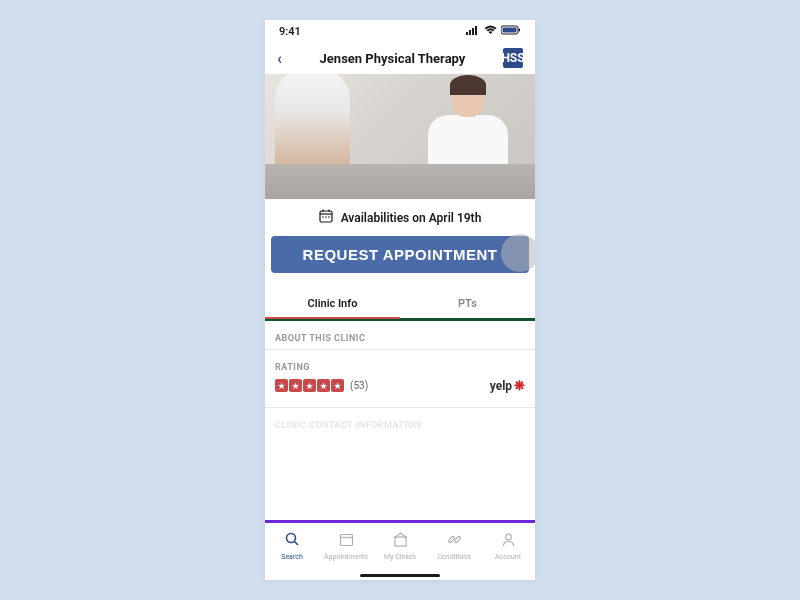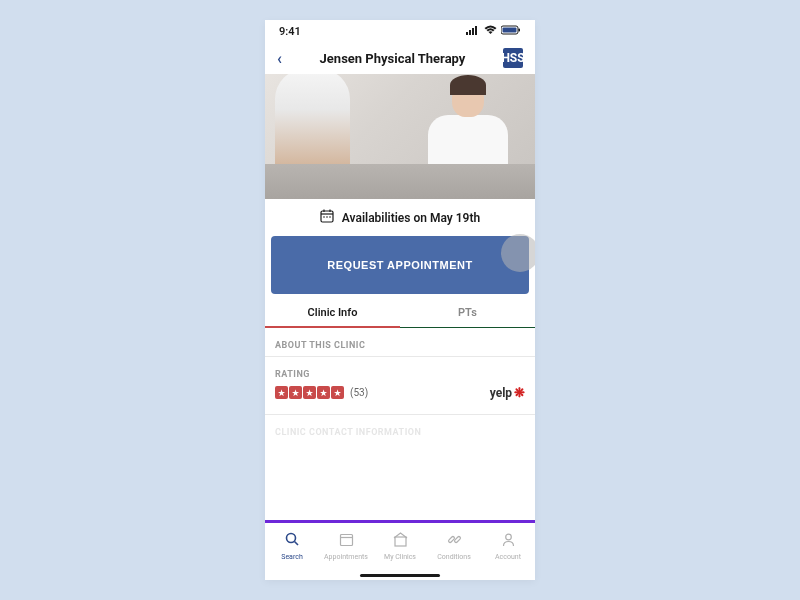--- a/index.html
+++ b/index.html
@@ -86,40 +86,40 @@
     gap: 8px; padding: 10px 12px; font-size: 12px; font-weight: 600;
     color: #1a1a1a;
   }
   .cal-icon { font-size: 14px; }
   .cta {
     margin: 0 6px;
     background: #4a6ba8;
     color: #fff;
     border: none;
     border-radius: 4px;
-    font-size: 11px;
+    font-size: 15px;
     font-weight: 600;
     letter-spacing: 0.5px;
-    padding: 23px 0;
+    padding: 10px 0;
     text-align: center;
     position: relative;
   }
   .touch-dot {
     position: absolute;
     right: -10px;
     top: -2px;
     width: 38px;
     height: 38px;
     background: rgba(180,180,180,0.55);
     border-radius: 50%;
   }
   .tabs {
     display: flex;
-    margin-top: 4px;
-    border-bottom: 1px solid #14532d;
+    margin-top: 16px;
+    border-bottom: 3px solid #14532d;
   }
   .tab {
     flex: 1;
     text-align: center;
     padding: 8px 0;
     font-size: 11px;
     font-weight: 600;
     color: #888;
     position: relative;
   }
@@ -239,21 +239,21 @@
       <svg width="14" height="14" viewBox="0 0 14 14">
           <rect x="1" y="2" width="12" height="11" rx="1.5" fill="none" stroke="#1a1a1a" stroke-width="1.2"></rect>
           <line x1="1" y1="5" x2="13" y2="5" stroke="#1a1a1a" stroke-width="1.2"></line>
           <line x1="4" y1="0.5" x2="4" y2="3" stroke="#1a1a1a" stroke-width="1.2"></line>
           <line x1="10" y1="0.5" x2="10" y2="3" stroke="#1a1a1a" stroke-width="1.2"></line>
           <circle cx="4" cy="8" r="0.8" fill="#1a1a1a"></circle>
           <circle cx="7" cy="8" r="0.8" fill="#1a1a1a"></circle>
           <circle cx="10" cy="8" r="0.8" fill="#1a1a1a"></circle>
         </svg>
     </span>
-    <span>Availabilities on May 19th</span>
+    <span>Availabilities on April 19th</span>
   </div>
 
   <button class="cta">
     <span>REQUEST APPOINTMENT</span>
     <span class="touch-dot"></span>
   </button>
 
   <div class="tabs">
     <div class="tab active">Clinic Info</div>
     <div class="tab">PTs</div>

